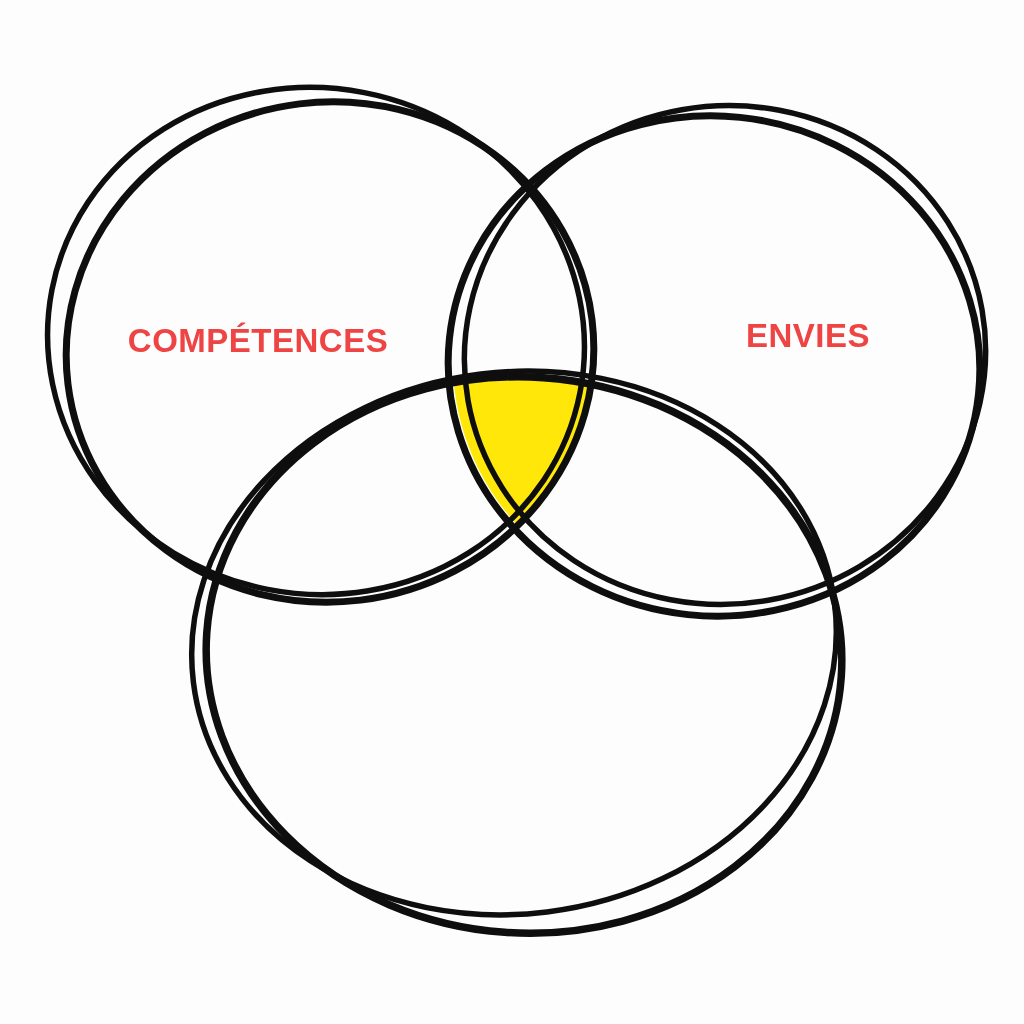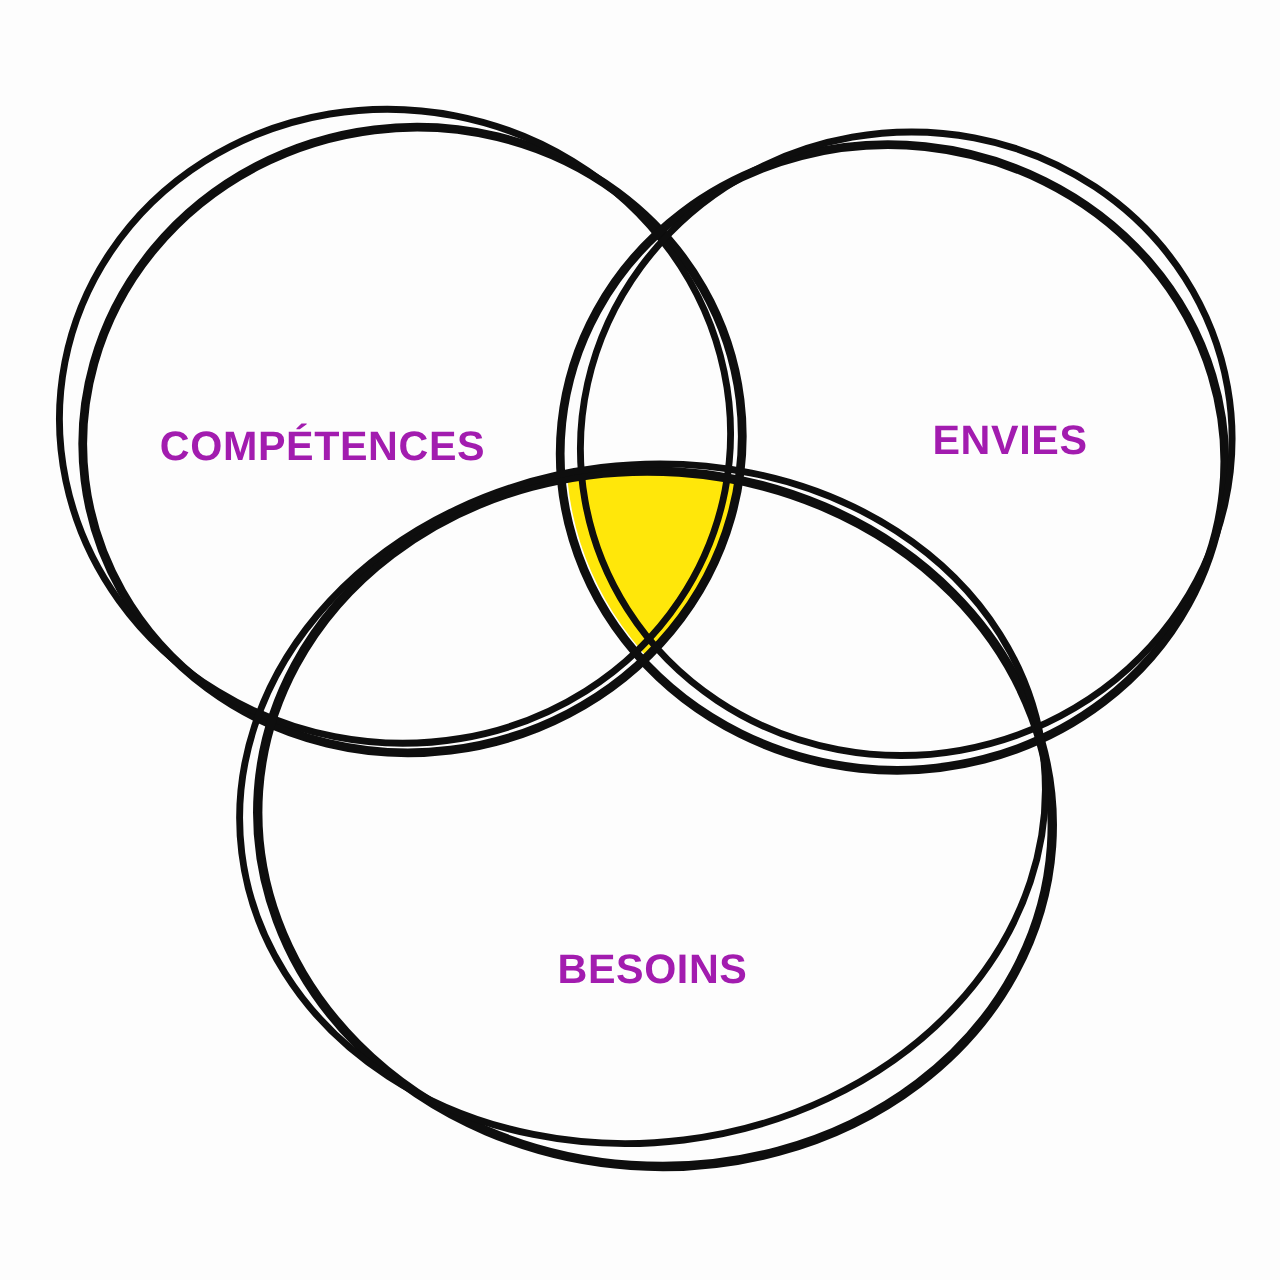--- a/index.html
+++ b/index.html
@@ -23,25 +23,24 @@
     position: absolute;
     left: 0;
     top: 0;
   }
   .venn-label {
     position: absolute;
     transform: translate(-50%, -50%);
     font-weight: 800;
     font-size: 33px;
     letter-spacing: 0.5px;
-    color: #a21caf;
+    color: #ef4444;
     white-space: nowrap;
     text-transform: uppercase;
     user-select: none;
-    margin-top: 16px;
   }
 </style>
 </head>
 <body>
 
 <div class="canvas">
 
   <svg width="1024" height="1024" viewBox="0 0 1024 1024" xmlns="http://www.w3.org/2000/svg">
 
     <defs>
@@ -70,15 +69,14 @@
     <g fill="none" stroke="#0e0e0e" stroke-linecap="round">
       <ellipse cx="524" cy="655" rx="318" ry="278" stroke-width="7.5" transform="rotate(4 524 655)"></ellipse>
       <ellipse cx="514" cy="643" rx="323" ry="271" stroke-width="5.5" transform="rotate(-7 514 643)"></ellipse>
     </g>
   </svg>
 
   <div class="venn-label" style="left:258px; top:341px;">COMPÉTENCES</div>
 
   <div class="venn-label" style="left:808px; top:336px;">ENVIES</div>
 
-  <div class="venn-label" style="left:522px; top:759px;">BESOINS</div>
 
 </div>
 
 </body></html>

